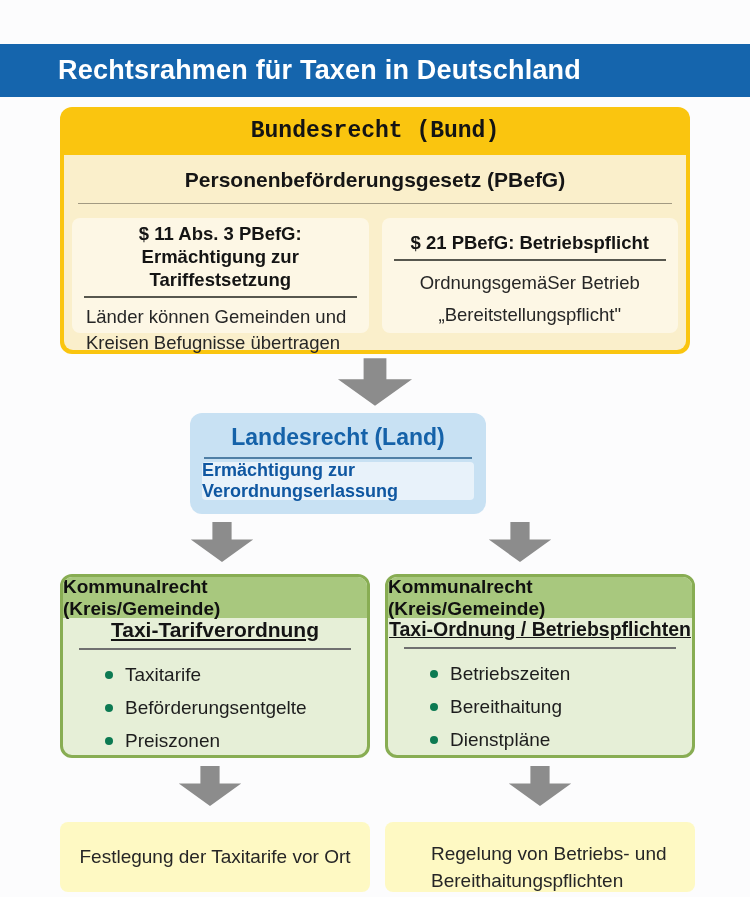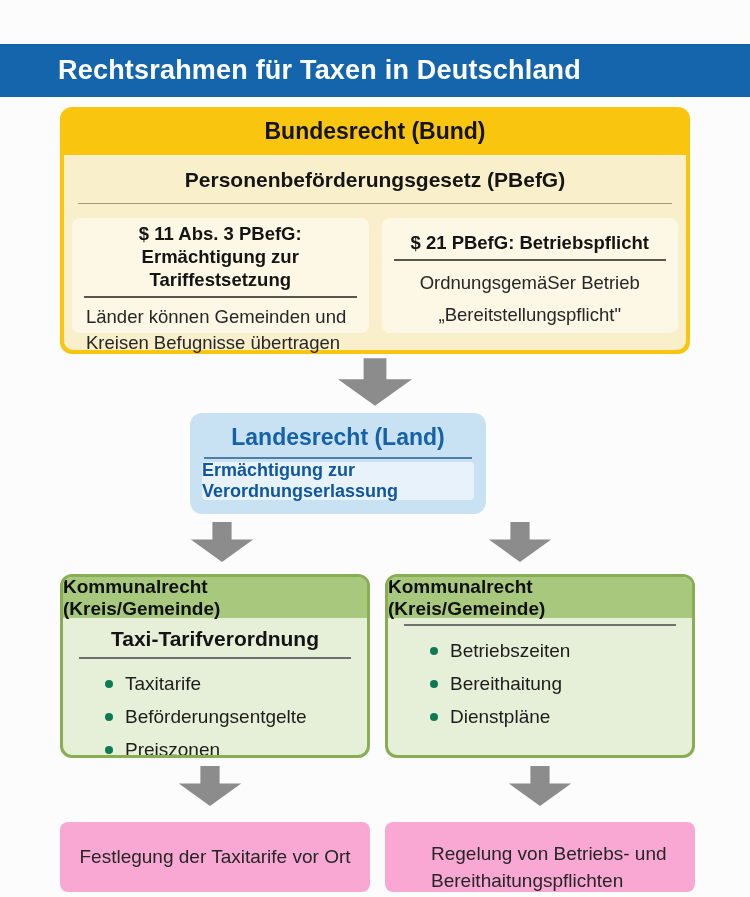--- a/index.html
+++ b/index.html
@@ -32,21 +32,21 @@
   
   .bund-box {
     position: absolute; left: 60px; top: 107px;
     width: 630px; height: 247px;
     background: #FAC50F;
     border-radius: 12px;
   }
   .bund-header {
     height: 48px;
     display: flex; align-items: center; justify-content: center;
-    font-size: 23px; font-weight: bold; color: #141414;
+    font-size: 23px; font-weight: bold; color: #141414; font-family: Liberation Mono, monospace;
   }
   .bund-body {
     position: absolute; left: 4px; right: 4px; top: 48px; bottom: 4px;
     background: #FAEFCB;
     border-radius: 0 0 9px 9px;
   }
   .bund-law-title {
     text-align: center;
     margin-top: 13px;
     font-size: 21px; font-weight: bold; color: #151515;
@@ -121,22 +121,21 @@
   .green-left { left: 60px; }
   .green-right { left: 385px; }
   .green-header {
     height: 41px;
     background: #A8C87E;
     display: flex; align-items: center; justify-content: center;
     font-size: 19px; font-weight: bold; color: #101010;
   }
   .green-title {
     text-align: center;
-    margin-top: 9px;
-    font-size: 21px; font-weight: bold; color: #141414;
+    font-size: 21px; font-weight: bold; color: #141414; text-decoration: underline;
   }
   .green-right .green-title { font-size: 19.5px; }
   .green-sep { border-top: 2px solid #707070; margin: 6px 16px 0; }
   .green-list {
     list-style: none;
     margin: 8px 0 0;
     padding: 0 0 0 42px;
   }
   .green-list li {
     position: relative;
@@ -148,21 +147,21 @@
     content: "";
     position: absolute; left: 0; top: 13px;
     width: 8px; height: 8px; border-radius: 50%;
     background: #0C7A52;
   }
 
   
   .outcome {
     position: absolute; top: 822px;
     width: 310px; height: 70px;
-    background: #f9a8d4;
+    background: #fef9c3;
     border-radius: 8px;
     font-size: 19px; color: #262626;
   }
   .outcome-left {
     left: 60px;
     display: flex; align-items: center; justify-content: center;
     text-align: center;
   }
   .outcome-right {
     left: 385px;
@@ -241,20 +240,21 @@
     <div class="green-sep"></div>
     <ul class="green-list">
       <li>Taxitarife</li>
       <li>Beförderungsentgelte</li>
       <li>Preiszonen</li>
     </ul>
   </section>
 
   <section class="green-box green-right">
     <div class="green-header">Kommunalrecht (Kreis/Gemeinde)</div>
+    <div class="green-title">Taxi-Ordnung / Betriebspflichten</div>
     <div class="green-sep"></div>
     <ul class="green-list">
       <li>Betriebszeiten</li>
       <li>Bereithaitung</li>
       <li>Dienstpläne</li>
     </ul>
   </section>
 
   <div class="arrow arrow-3a">
     <svg width="64" height="46" viewBox="0 0 80 50" aria-hidden="true">

